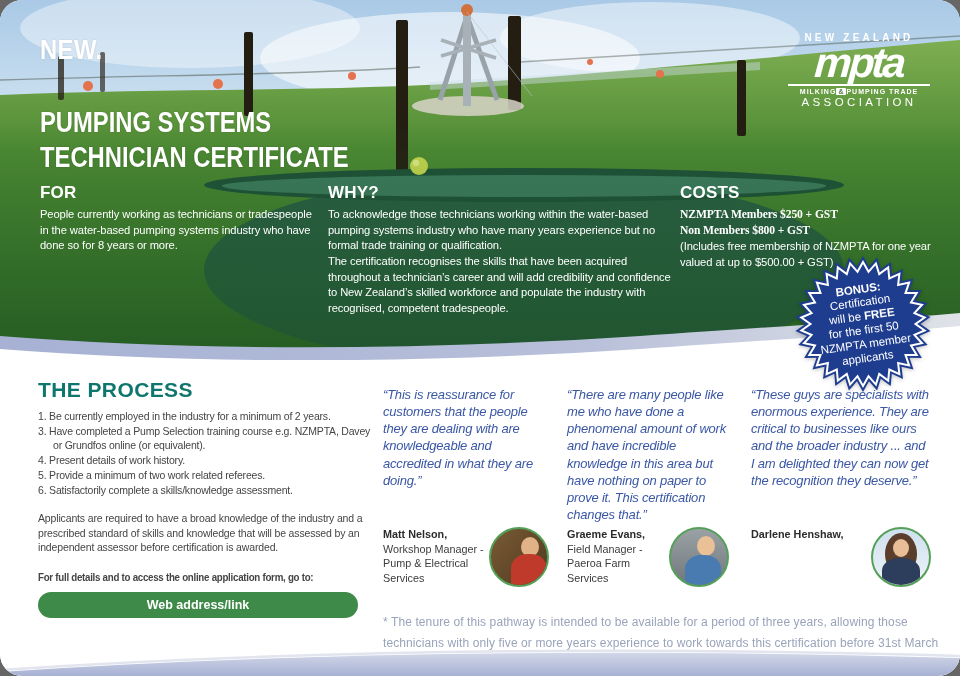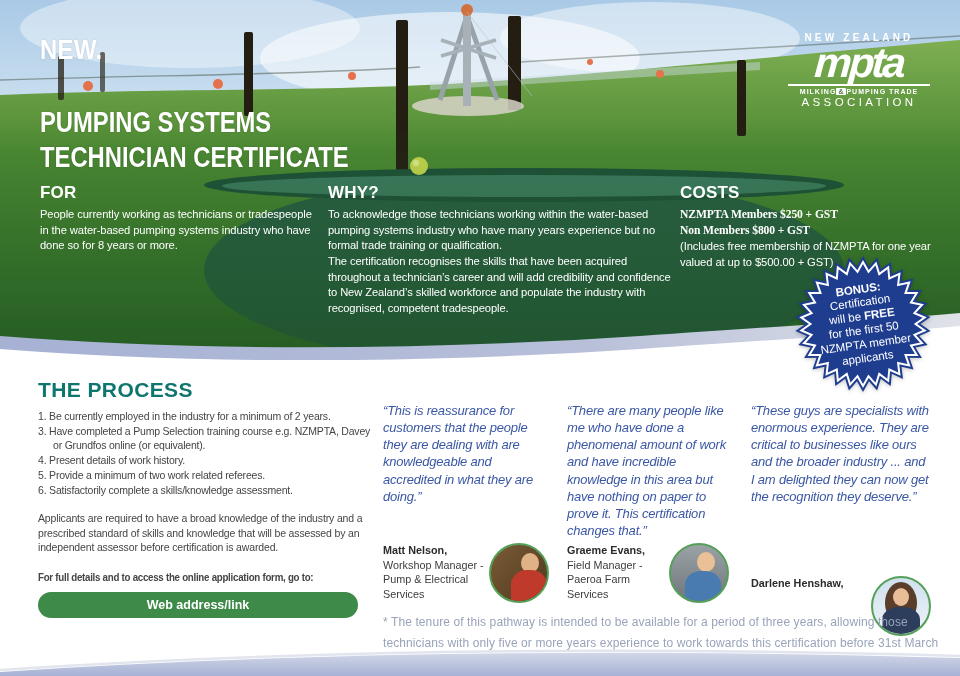--- a/index.html
+++ b/index.html
@@ -1,17 +1,17 @@
 <!DOCTYPE html>
 <html><head>
 <meta charset="utf-8">
 <style>
   html,body{margin:0;padding:0;background:#666;}
   .page{position:relative;width:960px;height:676px;margin:0 auto;background:#fff;overflow:hidden;
-        font-family:"Liberation Sans", sans-serif;}
+        font-family:"Liberation Sans", sans-serif;border-radius:22px;}
   
   .hero{position:relative;width:960px;height:360px;overflow:hidden;}
   .hero-bg{position:absolute;inset:0;}
   .hero-new{position:absolute;left:40px;top:34px;color:#fff;font-size:28px;font-weight:700;
             letter-spacing:.5px;transform:scaleX(.85);transform-origin:left top;text-shadow:0 0 2px rgba(0,0,0,.15);}
   .hero-titles{position:absolute;left:40px;top:105px;color:#fff;font-size:29px;font-weight:700;
                line-height:1.22;transform:scaleX(.82);transform-origin:left top;text-shadow:0 0 2px rgba(0,0,0,.2);}
   .logo{position:absolute;right:26px;top:32px;width:150px;text-align:center;color:#fff;}
   .logo-country{font-size:10px;font-weight:700;letter-spacing:3.2px;}
   .logo-acronym{font-size:42px;font-weight:700;font-style:italic;letter-spacing:-3px;line-height:.95;
@@ -40,25 +40,25 @@
   .process{position:absolute;left:38px;top:18px;width:334px;color:#454545;}
   .process h2{margin:0 0 7px;font-size:21px;font-weight:700;letter-spacing:.4px;color:#0f766e;}
   .process .intro{font-size:10.8px;margin:0 0 3px;}
   .step{font-size:10.5px;line-height:1.34;letter-spacing:-.2px;padding-left:15px;text-indent:-15px;margin:1px 0;}
   .process .note{font-size:10.5px;line-height:1.38;letter-spacing:-.15px;margin-top:14px;}
   .process .cta{font-size:10.6px;font-weight:700;letter-spacing:-.3px;margin-top:16px;white-space:nowrap;
                 transform:scaleX(.92);transform-origin:left top;}
   .web-btn{margin-top:9px;width:320px;height:26px;border:none;border-radius:13px;background:#3e8a49;
            color:#fff;font-family:inherit;font-size:12.5px;font-weight:700;cursor:pointer;
            display:flex;align-items:center;justify-content:center;}
-  .testimonials{position:absolute;left:383px;top:42px;display:flex;}
+  .testimonials{position:absolute;left:383px;top:26px;display:flex;}
   .tcol{display:flex;flex-direction:column;}
   .t1{width:166px;margin-right:18px;}
   .t2{width:162px;margin-right:22px;}
-  .t3{width:180px;gap:33px;}
+  .t3{width:180px;}
   .quote{font-style:italic;font-size:13px;line-height:1.32;letter-spacing:-.2px;color:#3a57a5;
          min-height:137px;margin:0;}
   .attrib{display:flex;margin-top:4px;align-items:flex-start;}
   .attrib .who{flex:1;font-size:10.8px;line-height:1.35;color:#3c3c3c;padding-right:4px;}
   .attrib .who .nm{font-weight:700;color:#2b2b2b;text-align:center;}
   .avatar{width:56px;height:56px;border-radius:50%;border:2px solid #55a058;overflow:hidden;
           position:relative;flex:none;}
   .avatar div{position:absolute;}
   .av1{background:linear-gradient(130deg,#7a5a35,#4e3a1f);}
   .av1 .head{left:30px;top:8px;width:18px;height:20px;border-radius:50%;background:#e2b287;}

